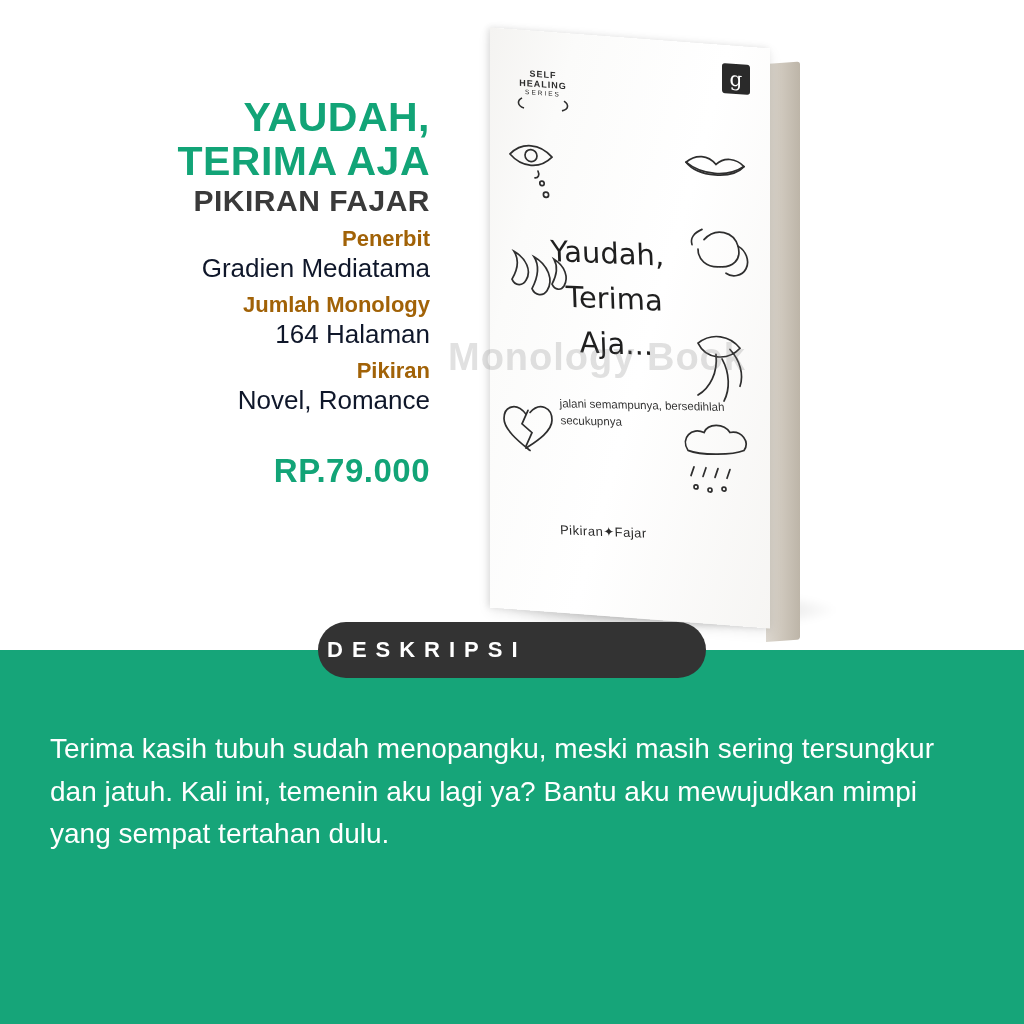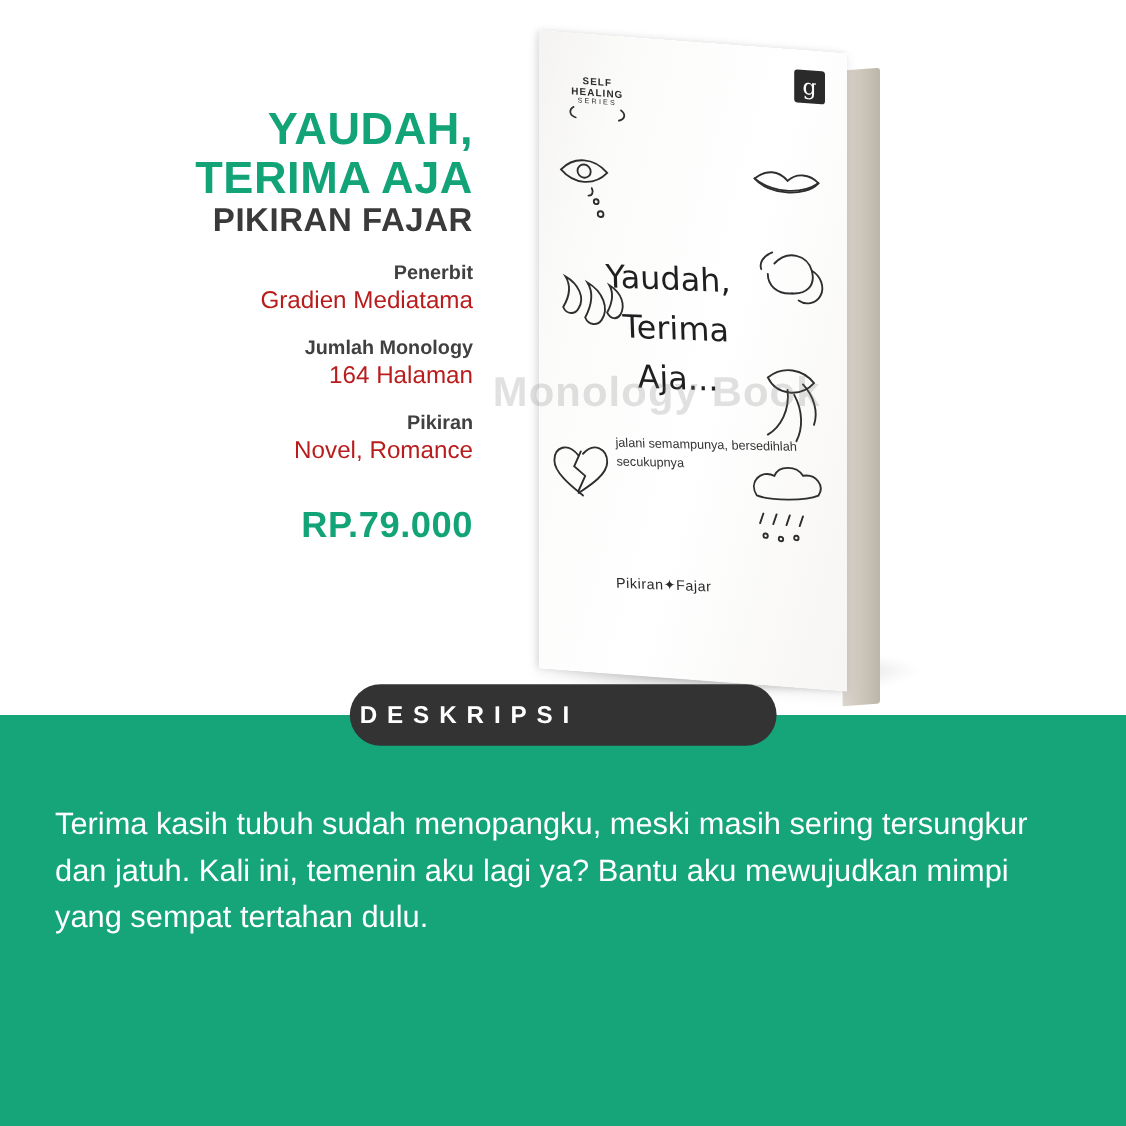--- a/index.html
+++ b/index.html
@@ -49,29 +49,29 @@
   }
 
   .book-author {
     font-size: 30px;
     font-weight: bold;
     color: #3a3a3a;
     letter-spacing: 0.5px;
   }
 
   .meta-label {
-    margin-top: 20px;
-    font-size: 18px;
-    font-weight: bold;
-    color: #404040;
+    margin-top: 8px;
+    font-size: 22px;
+    font-weight: bold;
+    color: #a16207;
   }
 
   .meta-value {
-    font-size: 22px;
-    color: #b91c1c;
+    font-size: 26px;
+    color: #0f172a;
     font-weight: 400;
     margin-top: 1px;
   }
 
   .price {
     margin-top: 36px;
     font-size: 33px;
     font-weight: bold;
     color: #12a477;
     letter-spacing: 0.5px;

